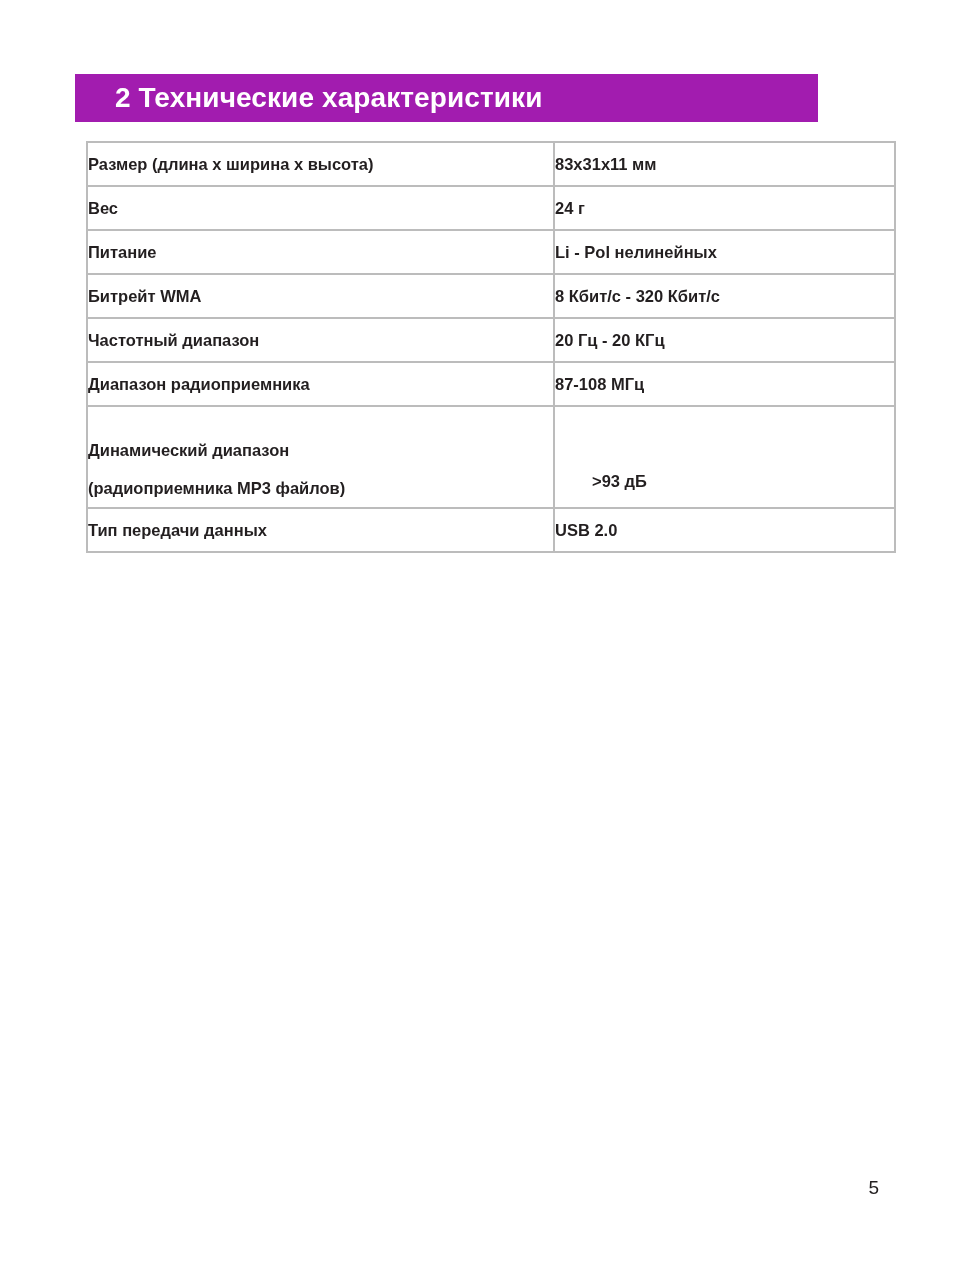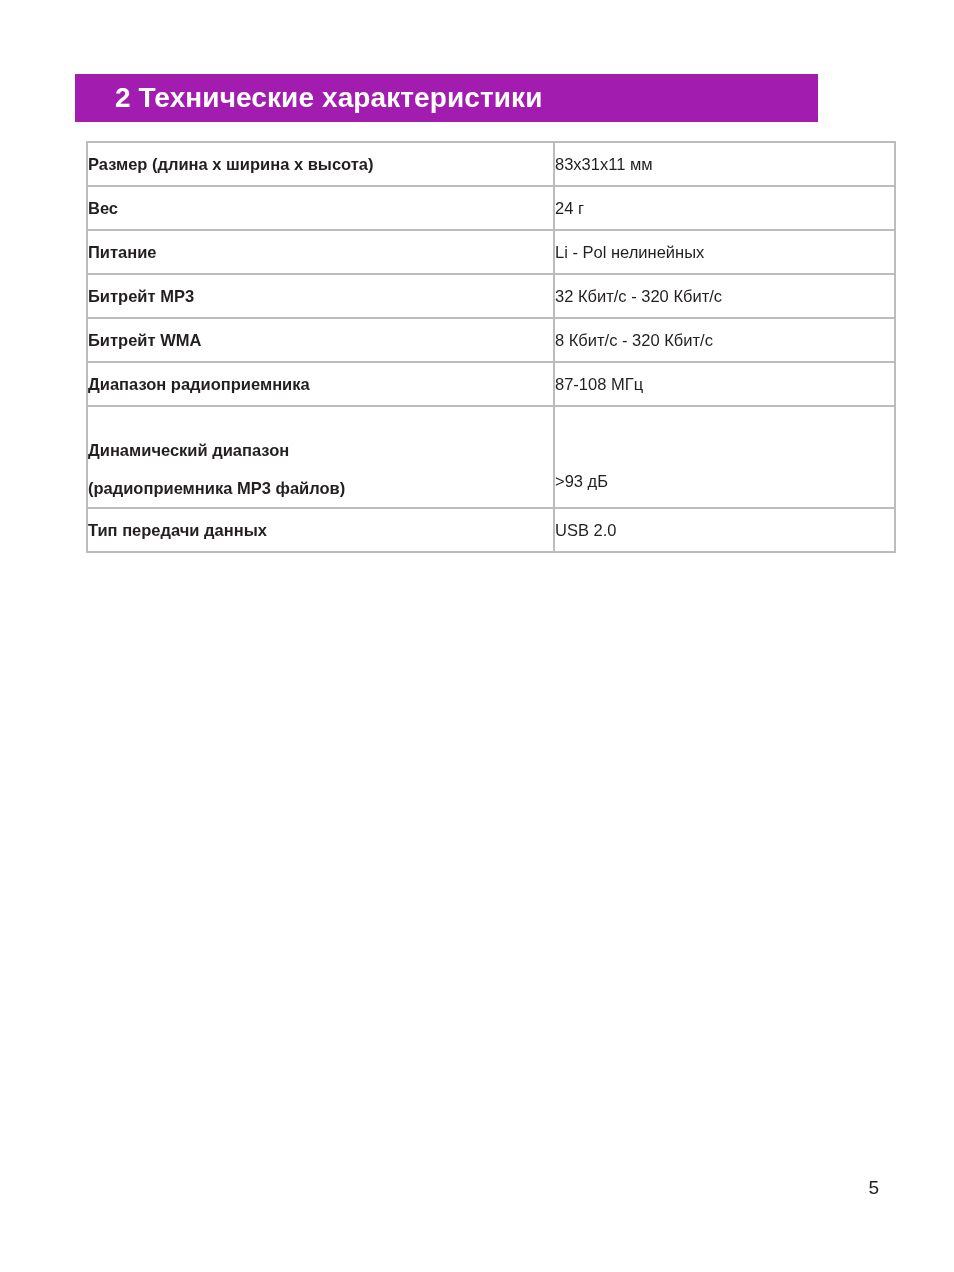--- a/index.html
+++ b/index.html
@@ -71,21 +71,21 @@
     font-size: 16.5px;
     font-weight: bold;
     color: #231f20;
     padding: 0 10px 0 15px;
     height: 42px;
     line-height: 1.15;
   }
   td.spec-value {
     width: 339px;
     font-size: 16.5px;
-    font-weight: normal;
+    font-weight: bold;
     color: #231f20;
     padding: 0 10px 0 12px;
     height: 42px;
     line-height: 1.15;
   }
 
   
   tr.tall td.spec-name {
     height: 84px;
     padding-top: 16px;
@@ -95,20 +95,21 @@
   tr.tall td.spec-name .line-a,
   tr.tall td.spec-name .line-b {
     display: block;
   }
   tr.tall td.spec-name .line-a { margin: 9px 0 0 0; }
   tr.tall td.spec-name .line-b { margin: 19px 0 0 0; }
   tr.tall td.spec-value {
     height: 84px;
     vertical-align: bottom;
     padding-bottom: 16px;
+    padding-left: 37px;
   }
 
   
   .page-number {
     position: absolute;
     right: 75px;
     top: 1178px;
     font-size: 19px;
     color: #231f20;
     font-weight: normal;
@@ -137,30 +138,30 @@
           <td class="spec-name">Вес</td>
           <td class="spec-value">24 г</td>
         </tr>
 
         <tr>
           <td class="spec-name">Питание</td>
           <td class="spec-value">Li - Pol нелинейных</td>
         </tr>
 
 
-        <tr>
-          <td class="spec-name">Битрейт MP3</td>
-          <td class="spec-value">32 Кбит/с - 320 Кбит/с</td>
-        </tr>
 
         <tr>
           <td class="spec-name">Битрейт WMA</td>
           <td class="spec-value">8 Кбит/с - 320 Кбит/с</td>
         </tr>
 
+        <tr>
+          <td class="spec-name">Частотный диапазон</td>
+          <td class="spec-value">20 Гц - 20 КГц</td>
+        </tr>
 
 
 
         <tr>
           <td class="spec-name">Диапазон радиоприемника</td>
           <td class="spec-value">87-108 МГц</td>
         </tr>
 
         <tr class="tall">
           <td class="spec-name">

